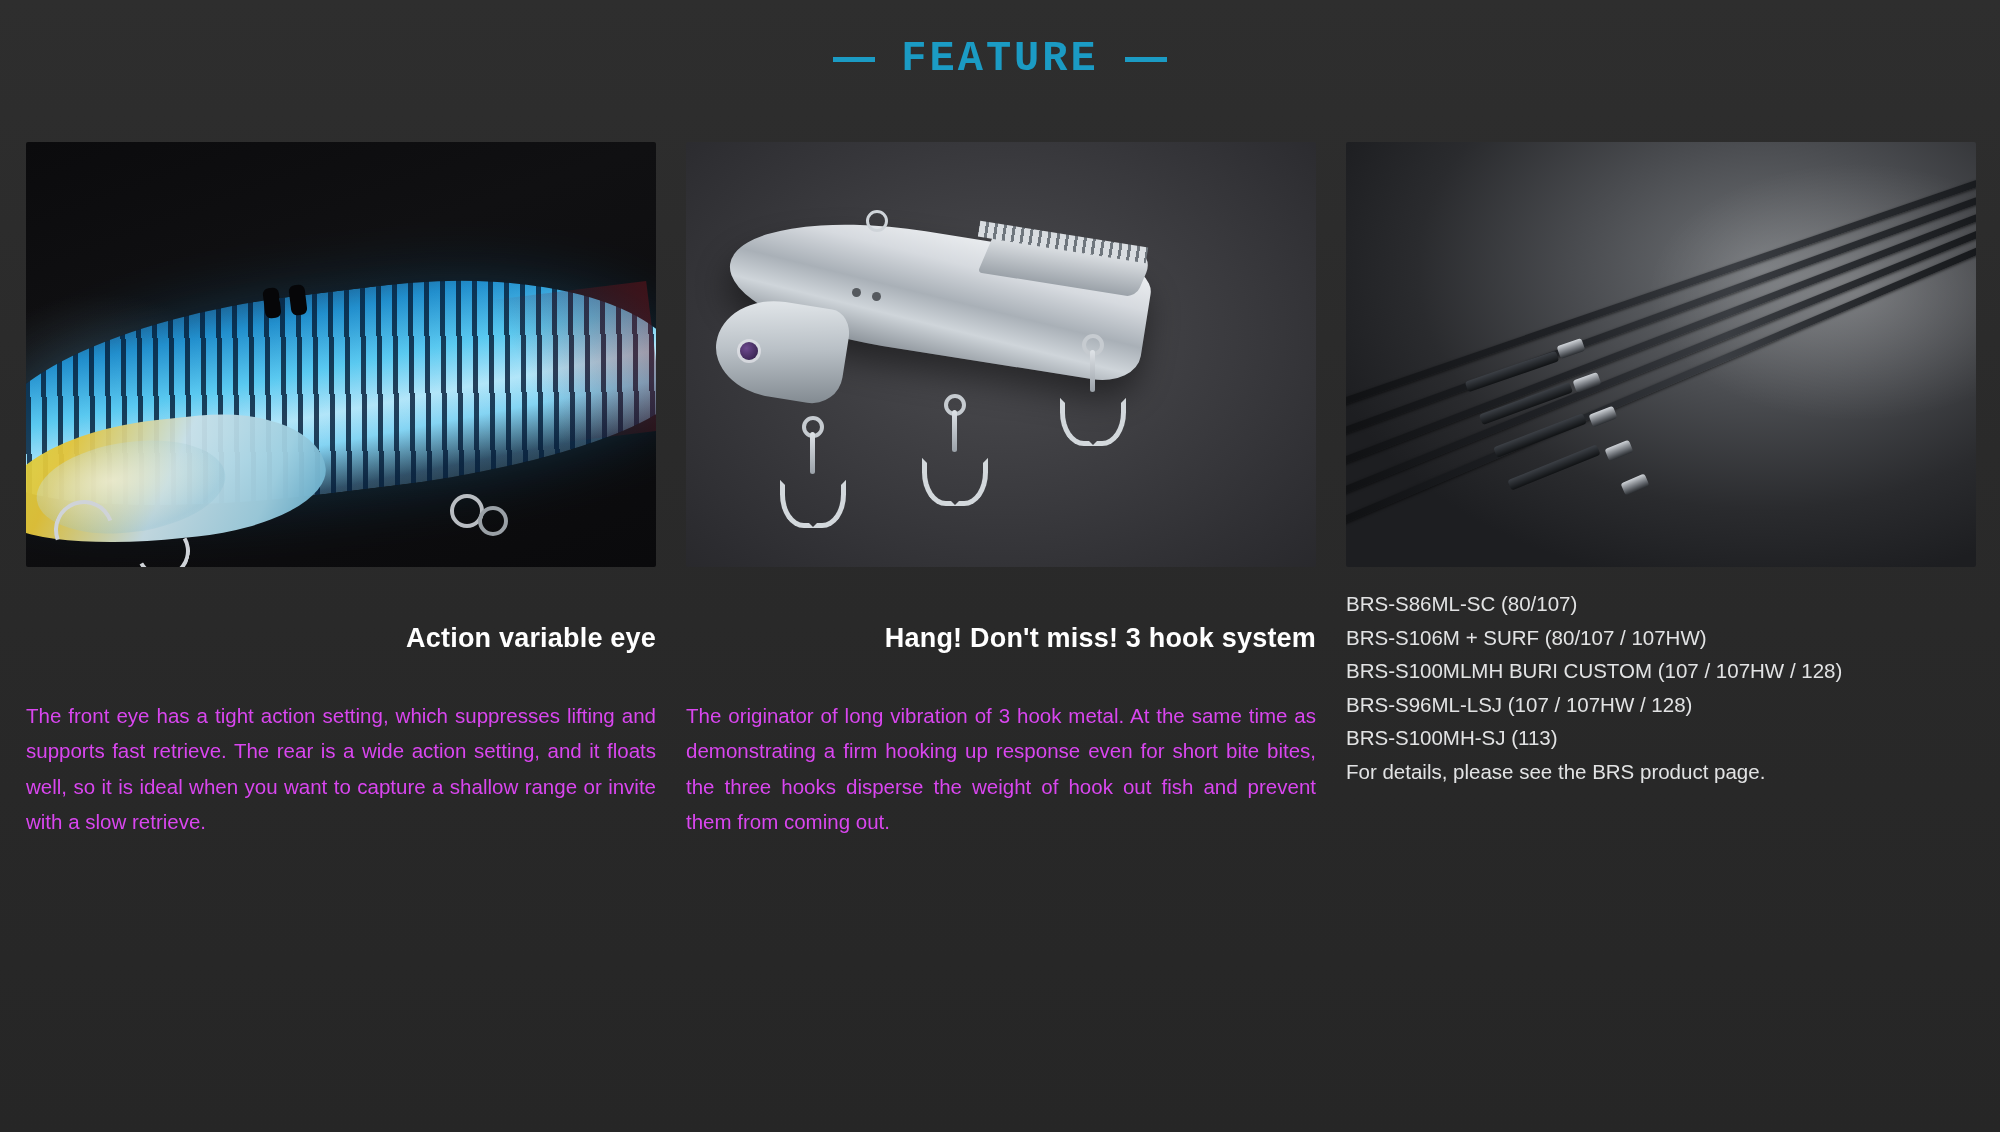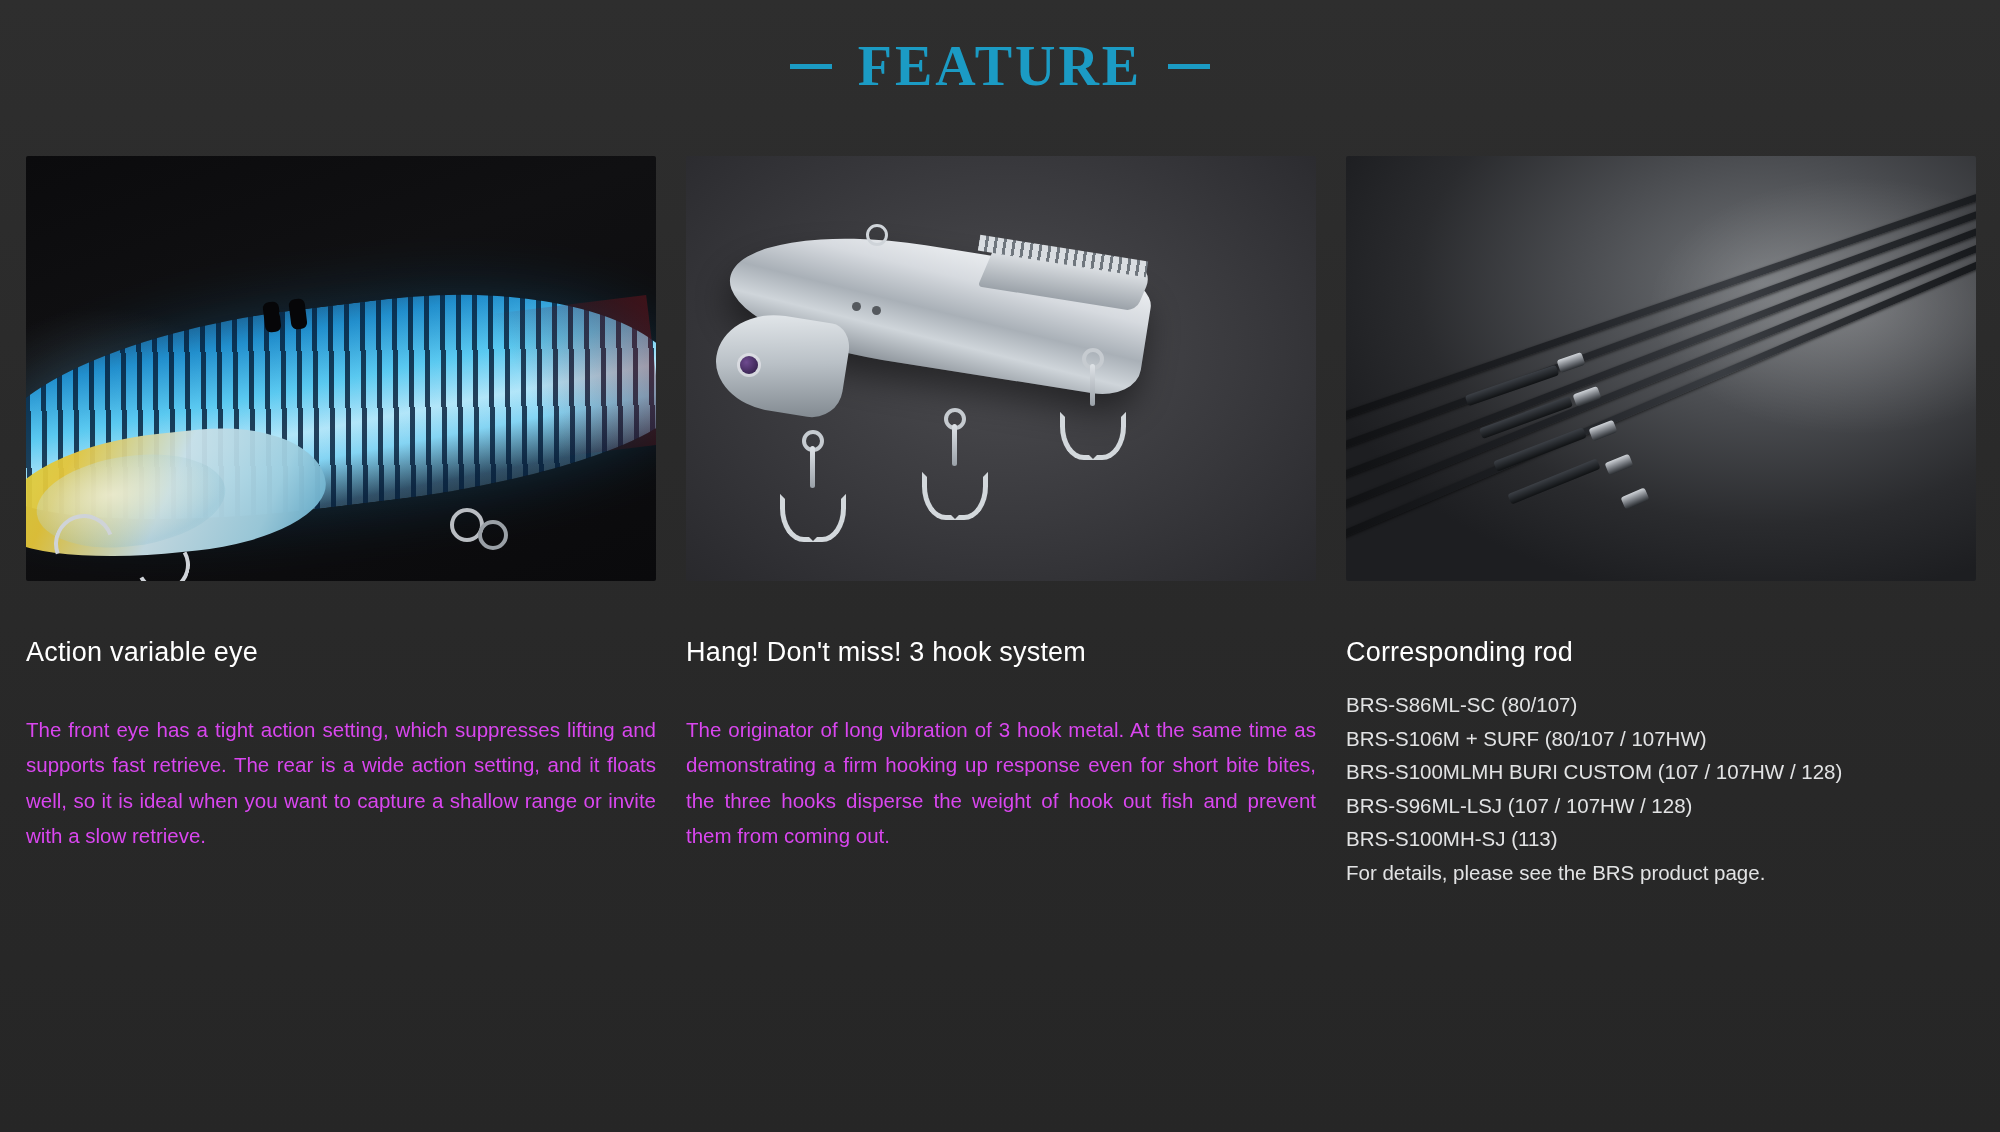--- a/index.html
+++ b/index.html
@@ -26,24 +26,24 @@
     gap: 26px;
   }
   .dash {
     width: 42px;
     height: 5px;
     background: #1b9bc4;
     display: inline-block;
   }
   .feature-title {
     color: #1b9bc4;
-    font-size: 56px;
+    font-size: 42px;
     font-weight: bold;
     letter-spacing: 3px;
-    font-family: Liberation Serif, serif;
+    font-family: Liberation Mono, monospace;
     line-height: 1;
   }
 
   
   .columns {
     margin-top: 62px;
     padding: 0 26px;
     display: flex;
     justify-content: space-between;
     gap: 30px;
@@ -244,24 +244,24 @@
   .glow {
     position: absolute;
     left: 300px; top: 20px; width: 420px; height: 260px;
     background: radial-gradient(ellipse at center, rgba(255,255,255,0.20), rgba(255,255,255,0) 70%);
     pointer-events: none;
   }
 
   
   .caption {
     margin-top: 56px;
-    text-align: left;
+    text-align: right;
     color: #ffffff;
     font-size: 27px;
-    font-weight: normal;
+    font-weight: bold;
     letter-spacing: 0.2px;
   }
   .body-text {
     margin-top: 44px;
     color: #d946ef;
     font-size: 20.5px;
     line-height: 1.72;
     text-align: justify;
   }
   .rod-list {
@@ -346,21 +346,20 @@
       <div class="grip" style="left:118px; top:224px; width:96px; transform:rotate(-19deg);"></div>
       <div class="grip" style="left:132px; top:256px; width:96px; transform:rotate(-20deg);"></div>
       <div class="grip" style="left:146px; top:288px; width:96px; transform:rotate(-21deg);"></div>
       <div class="grip" style="left:160px; top:320px; width:96px; transform:rotate(-22deg);"></div>
       <div class="ferrule" style="left:212px; top:200px; transform:rotate(-19deg);"></div>
       <div class="ferrule" style="left:228px; top:234px; transform:rotate(-20deg);"></div>
       <div class="ferrule" style="left:244px; top:268px; transform:rotate(-21deg);"></div>
       <div class="ferrule" style="left:260px; top:302px; transform:rotate(-22deg);"></div>
       <div class="ferrule" style="left:276px; top:336px; transform:rotate(-23deg);"></div>
     </div>
-    <div class="caption">Corresponding rod</div>
     <div class="rod-list">
       <div>BRS-S86ML-SC (80/107)</div>
       <div>BRS-S106M + SURF (80/107 / 107HW)</div>
       <div>BRS-S100MLMH BURI CUSTOM (107 / 107HW / 128)</div>
       <div>BRS-S96ML-LSJ (107 / 107HW / 128)</div>
       <div>BRS-S100MH-SJ (113)</div>
       <div>For details, please see the BRS product page.</div>
     </div>
   </div>
 

